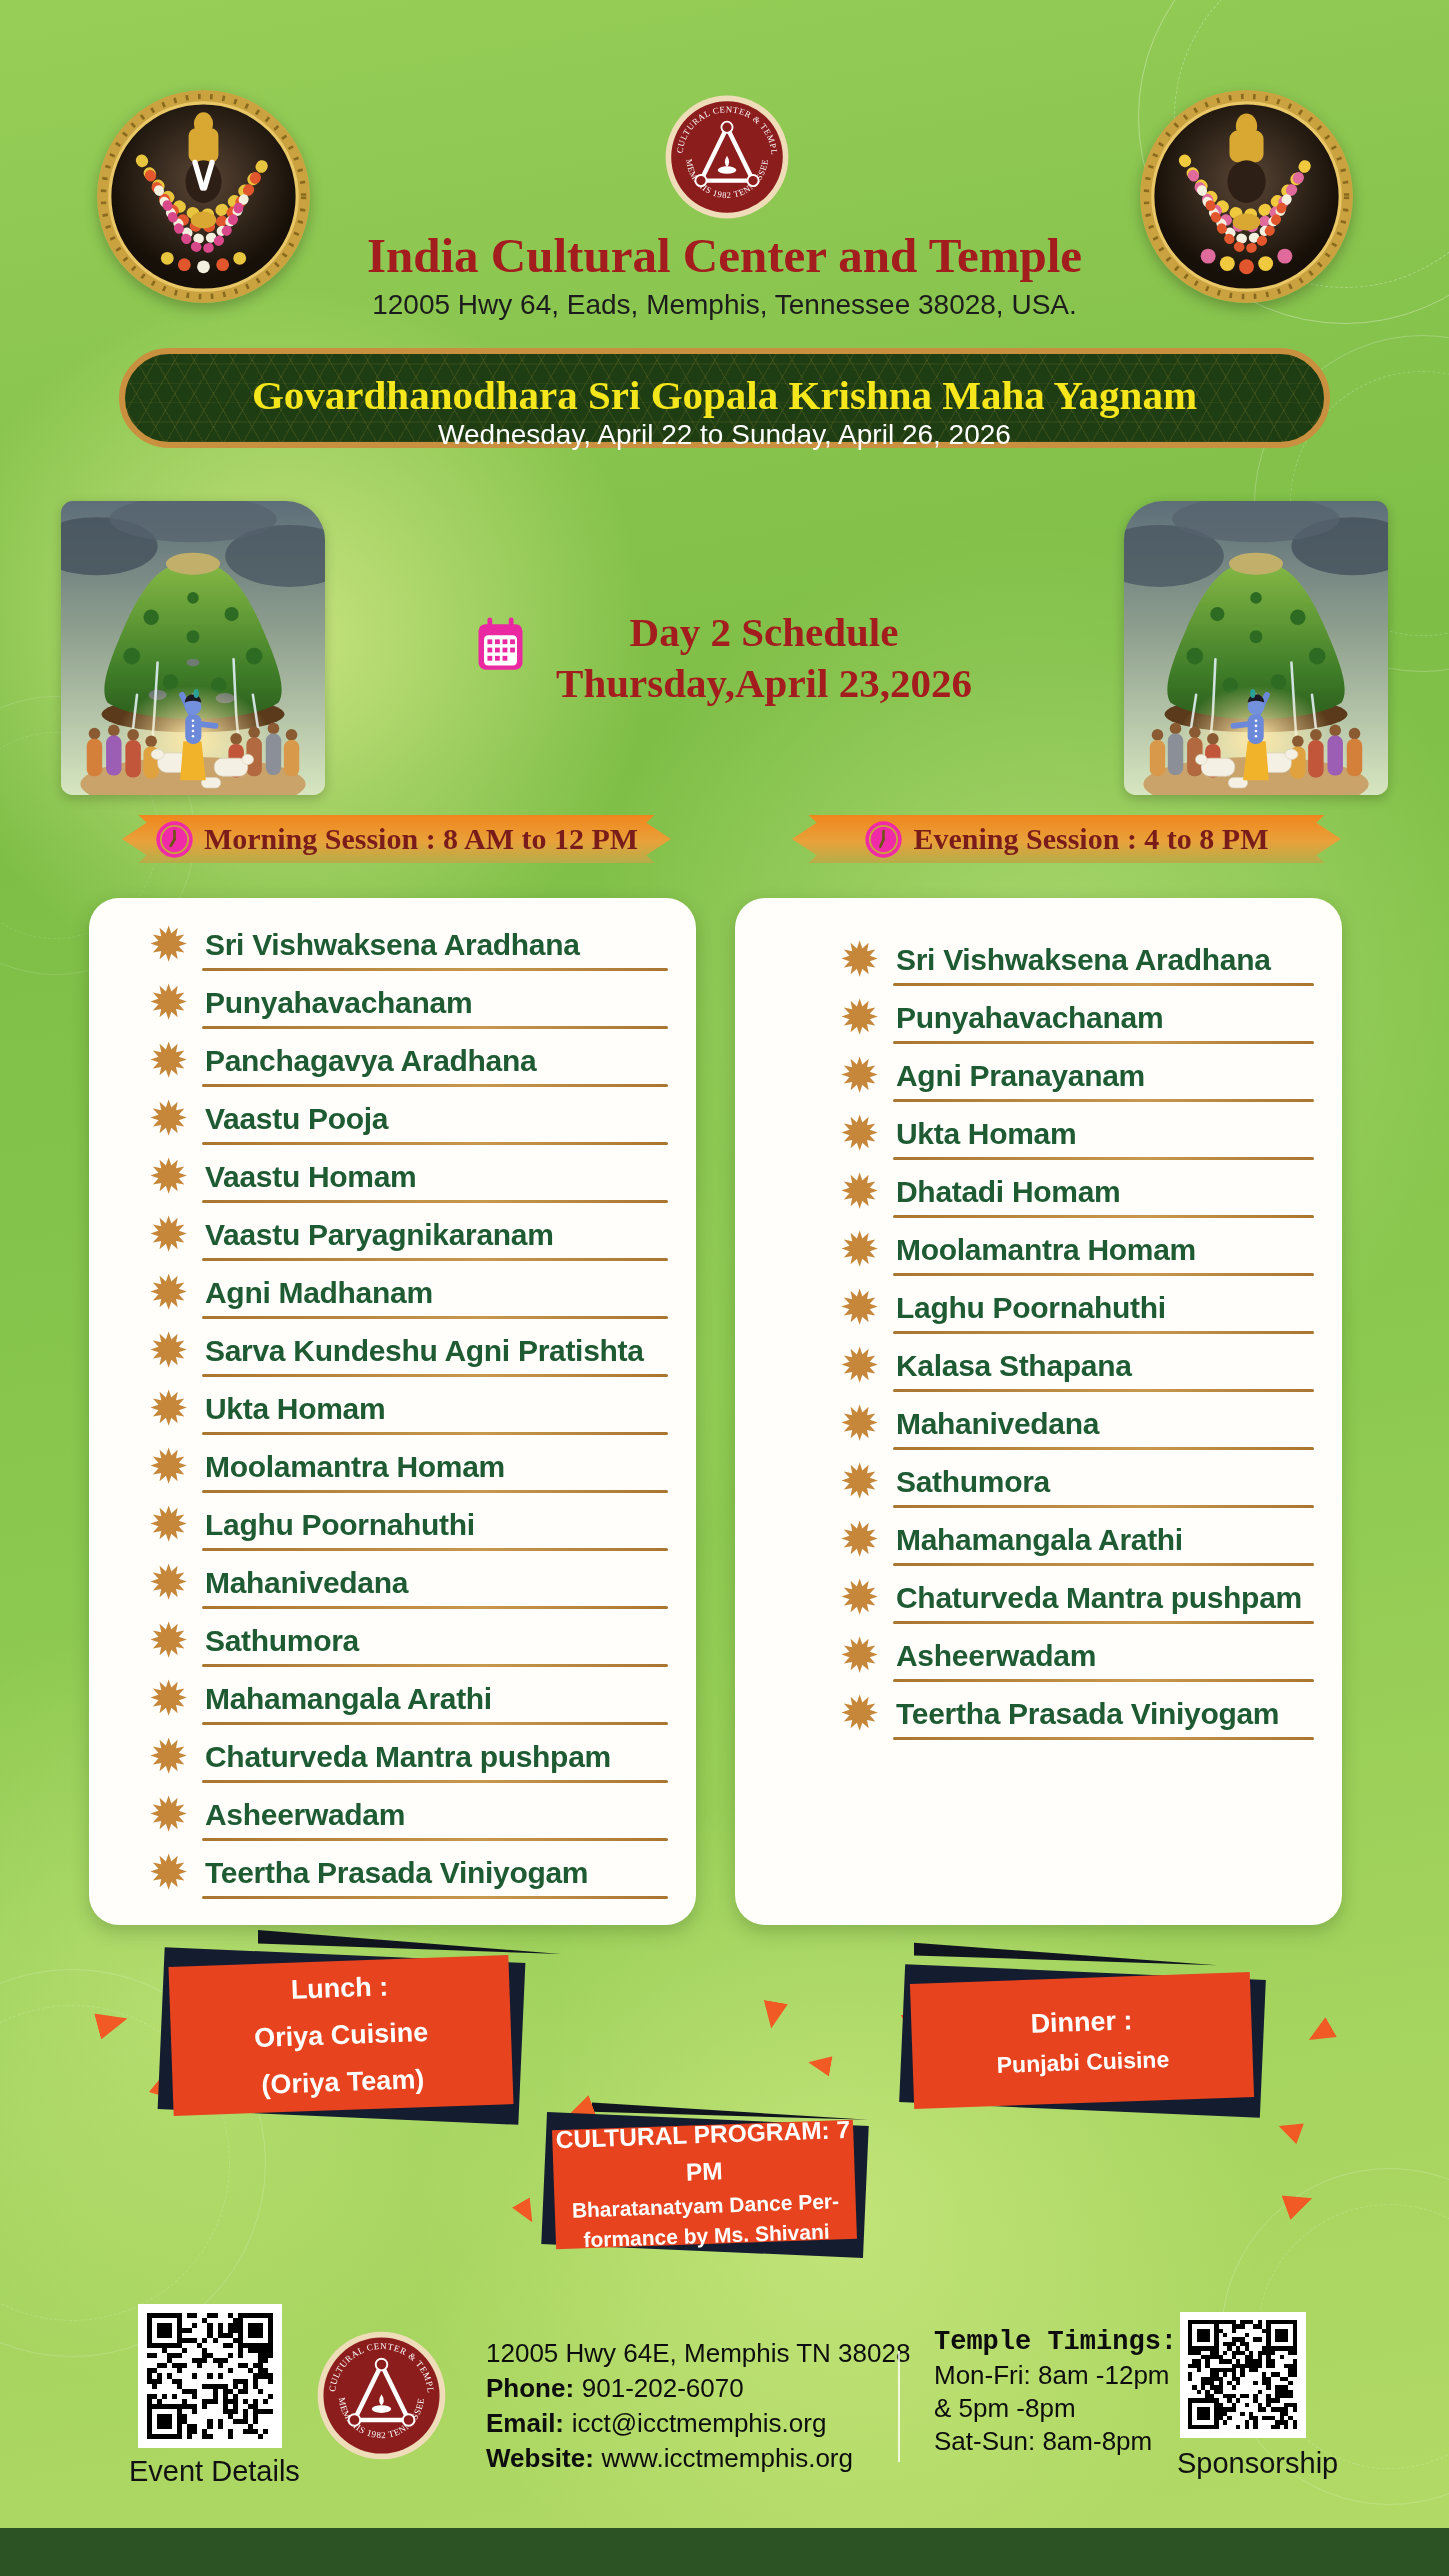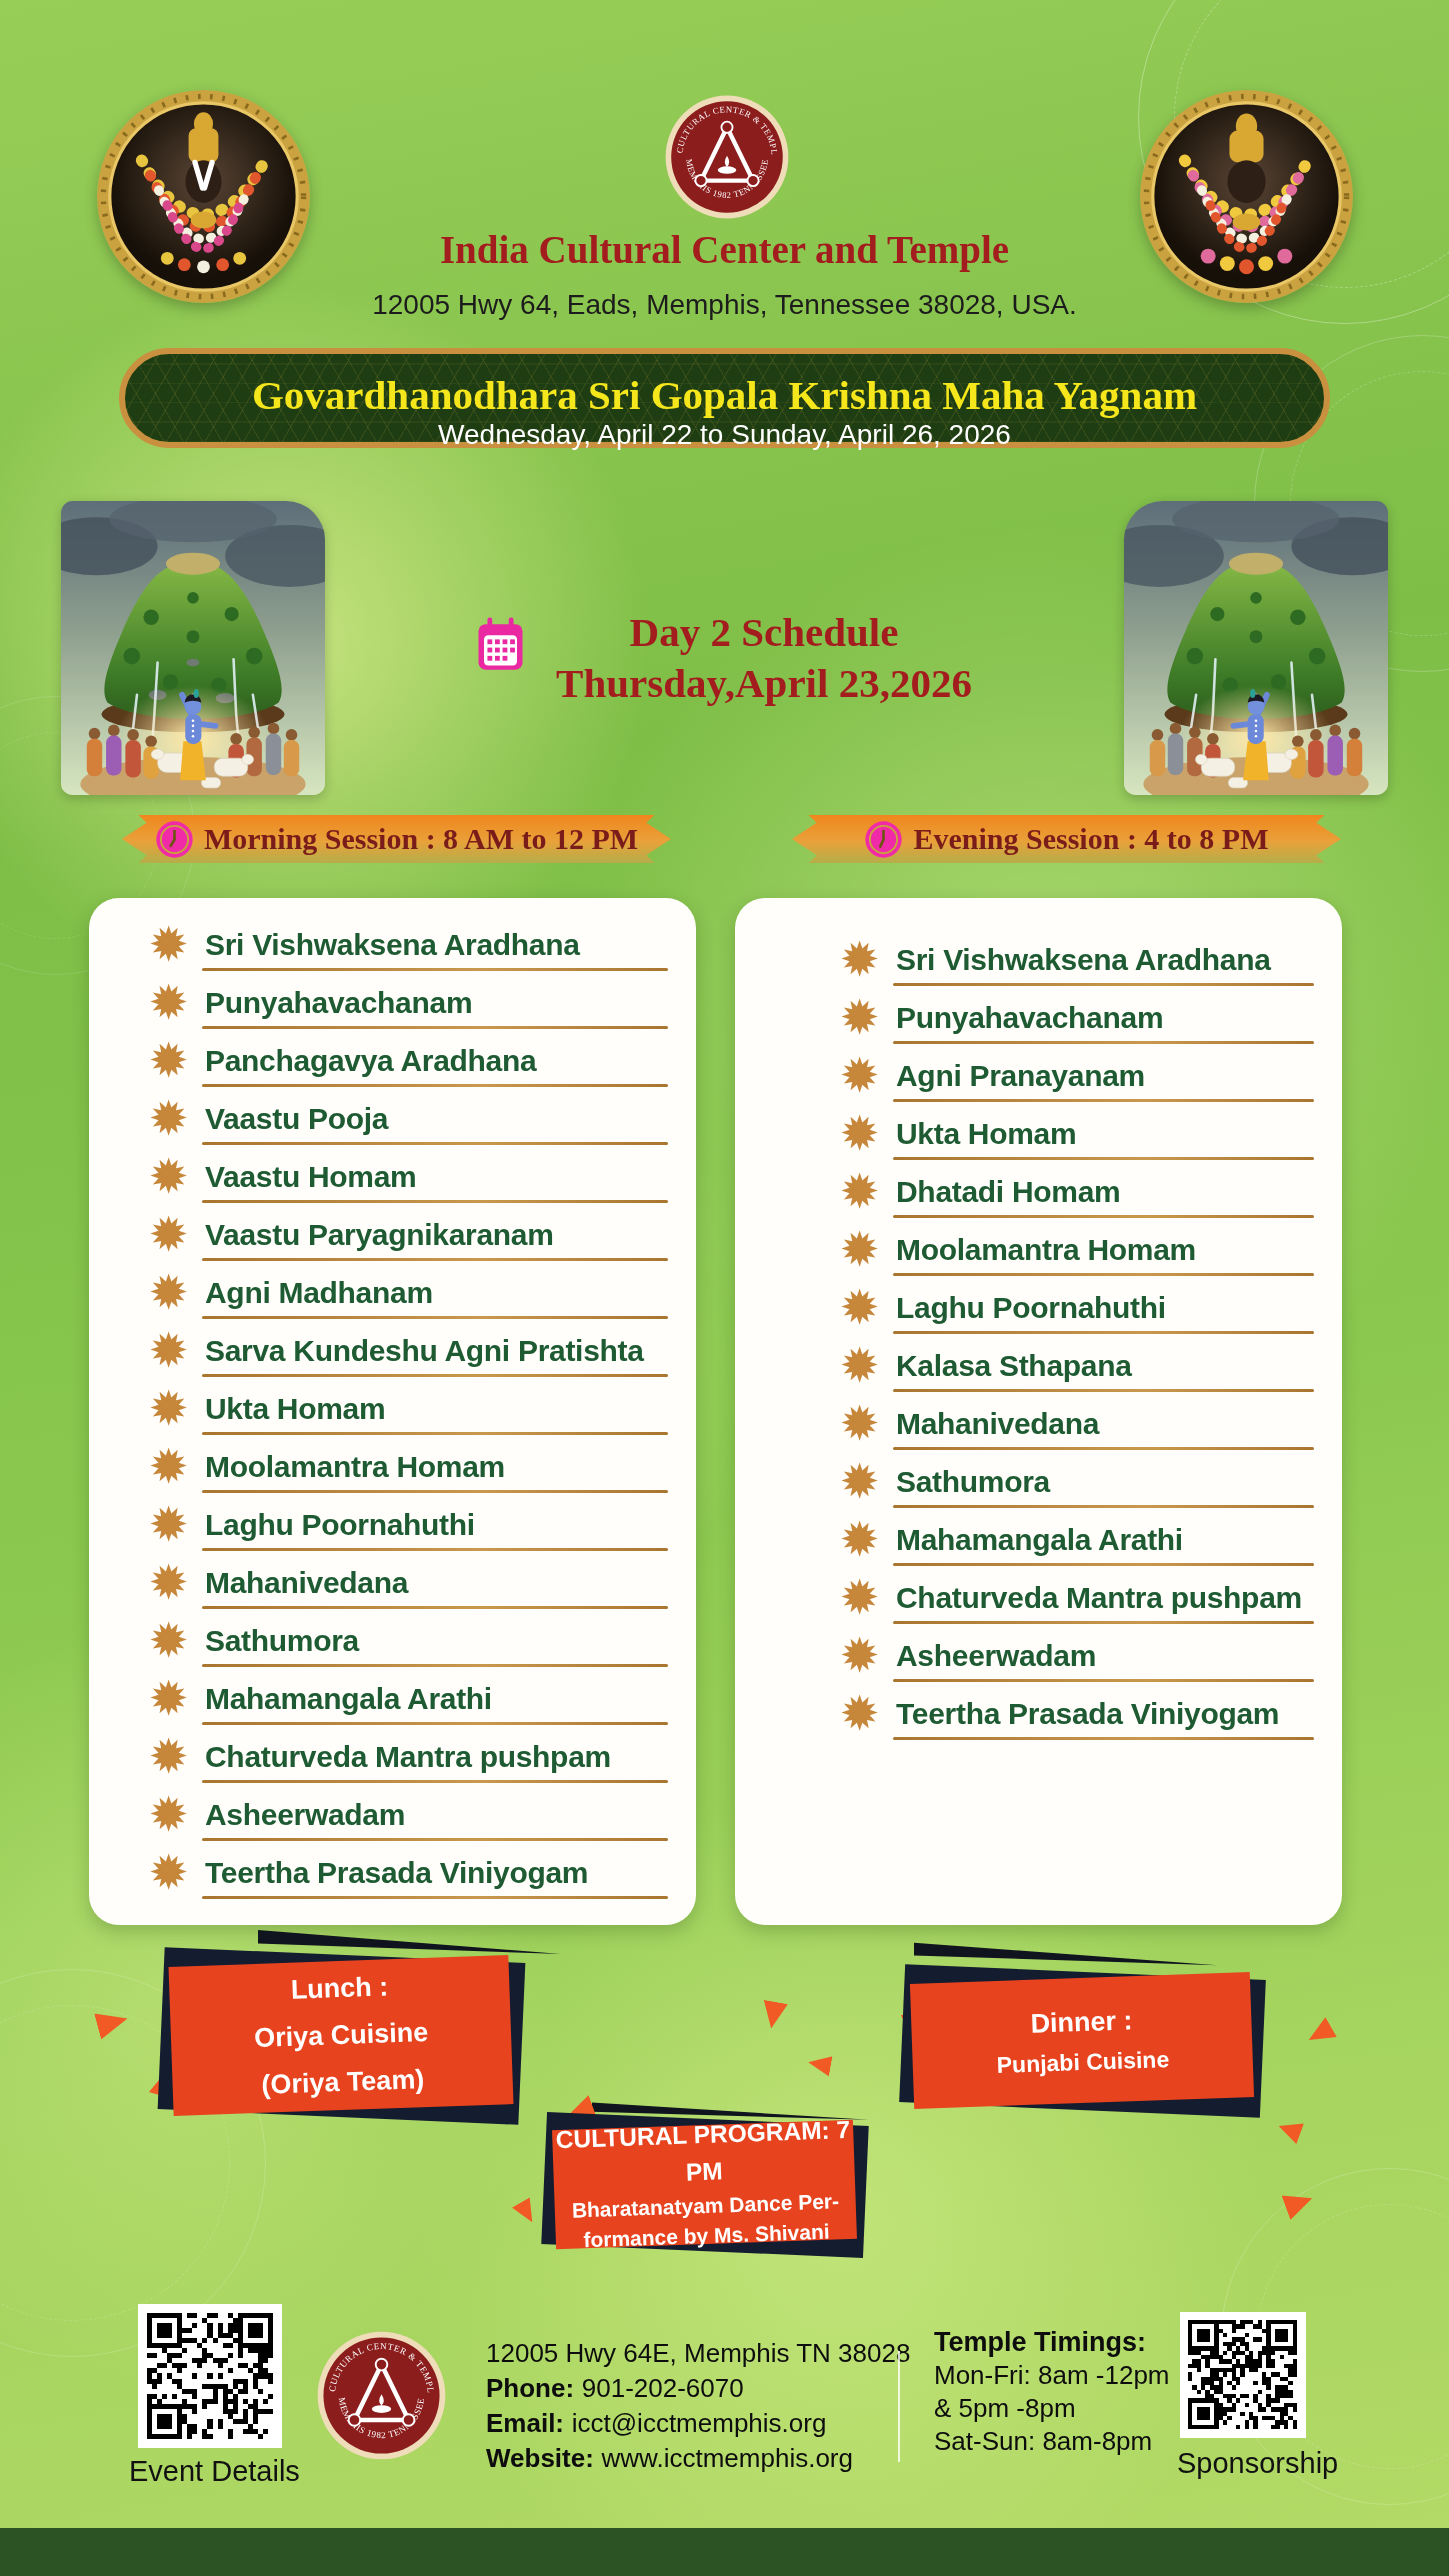--- a/index.html
+++ b/index.html
@@ -26,21 +26,21 @@
   
   .deity{position:absolute;top:90px;width:213px;height:213px;border-radius:50%;overflow:hidden;
          box-shadow:0 5.2px 14px rgba(0,0,0,.25);}
   .deity svg{width:100%;height:100%;display:block;}
   .deity-left{left:97px;}
   .deity-right{left:1140px;}
   .logo{position:absolute;}
   .logo svg{width:100%;height:100%;display:block;}
   .logo-header{left:665px;top:95px;width:124px;height:124px;}
   .org-name{position:absolute;left:0;top:227px;width:100%;text-align:center;
-    font-family:"Liberation Serif",serif;font-weight:bold;font-size:39px;color:#A31D1E;margin:0;}
+    font-family:"Liberation Serif",serif;font-weight:bold;font-size:49px;color:#A31D1E;margin:0;}
   .org-addr{position:absolute;left:0;top:289px;width:100%;text-align:center;
     font-size:28px;color:#1c1c1c;}
 
   
   .event-banner{position:absolute;left:119px;top:348px;width:1211px;height:100px;
     background:
       repeating-linear-gradient(60deg, rgba(214,192,80,.10) 0 1.3px, transparent 1.3px 16.7px),
       repeating-linear-gradient(-60deg, rgba(214,192,80,.10) 0 1.3px, transparent 1.3px 16.7px),
       repeating-linear-gradient(0deg, rgba(214,192,80,.06) 0 1.3px, transparent 1.3px 19.3px),
       #1F3D12;
@@ -115,21 +115,21 @@
   .qr-svg{width:100%;height:100%;}
   .qr-svg svg{width:100%;height:100%;display:block;}
   .qr-label{position:absolute;font-size:29px;color:#111;}
   .lbl-left{left:129px;top:2455px;}
   .lbl-right{left:1177px;top:2447px;}
   .logo-footer{left:317px;top:2331px;width:129px;height:129px;}
   .contact{position:absolute;left:486px;top:2336px;font-size:26px;color:#0d0d0d;line-height:35px;}
   .contact b{margin-right:7.7px;}
   .f-divider{position:absolute;left:898px;top:2351px;width:1.9px;height:111px;background:rgba(255,255,255,.8);}
   .timings{position:absolute;left:934px;top:2326px;font-size:26px;color:#0d0d0d;line-height:33px;}
-  .timings .t-title{font-weight:bold;font-size:27px;}
+  .timings .t-title{font-weight:bold;font-size:27px;font-family:Liberation Mono, monospace;}
   .bottom-strip{position:absolute;left:0;top:2528px;width:100%;height:48px;background:#2C5323;}
 </style>
 </head>
 <body>
 
 <div class="page">
 
   <div class="mandala m1"></div>
   <div class="mandala m2"></div>
   <div class="mandala m3"></div>

